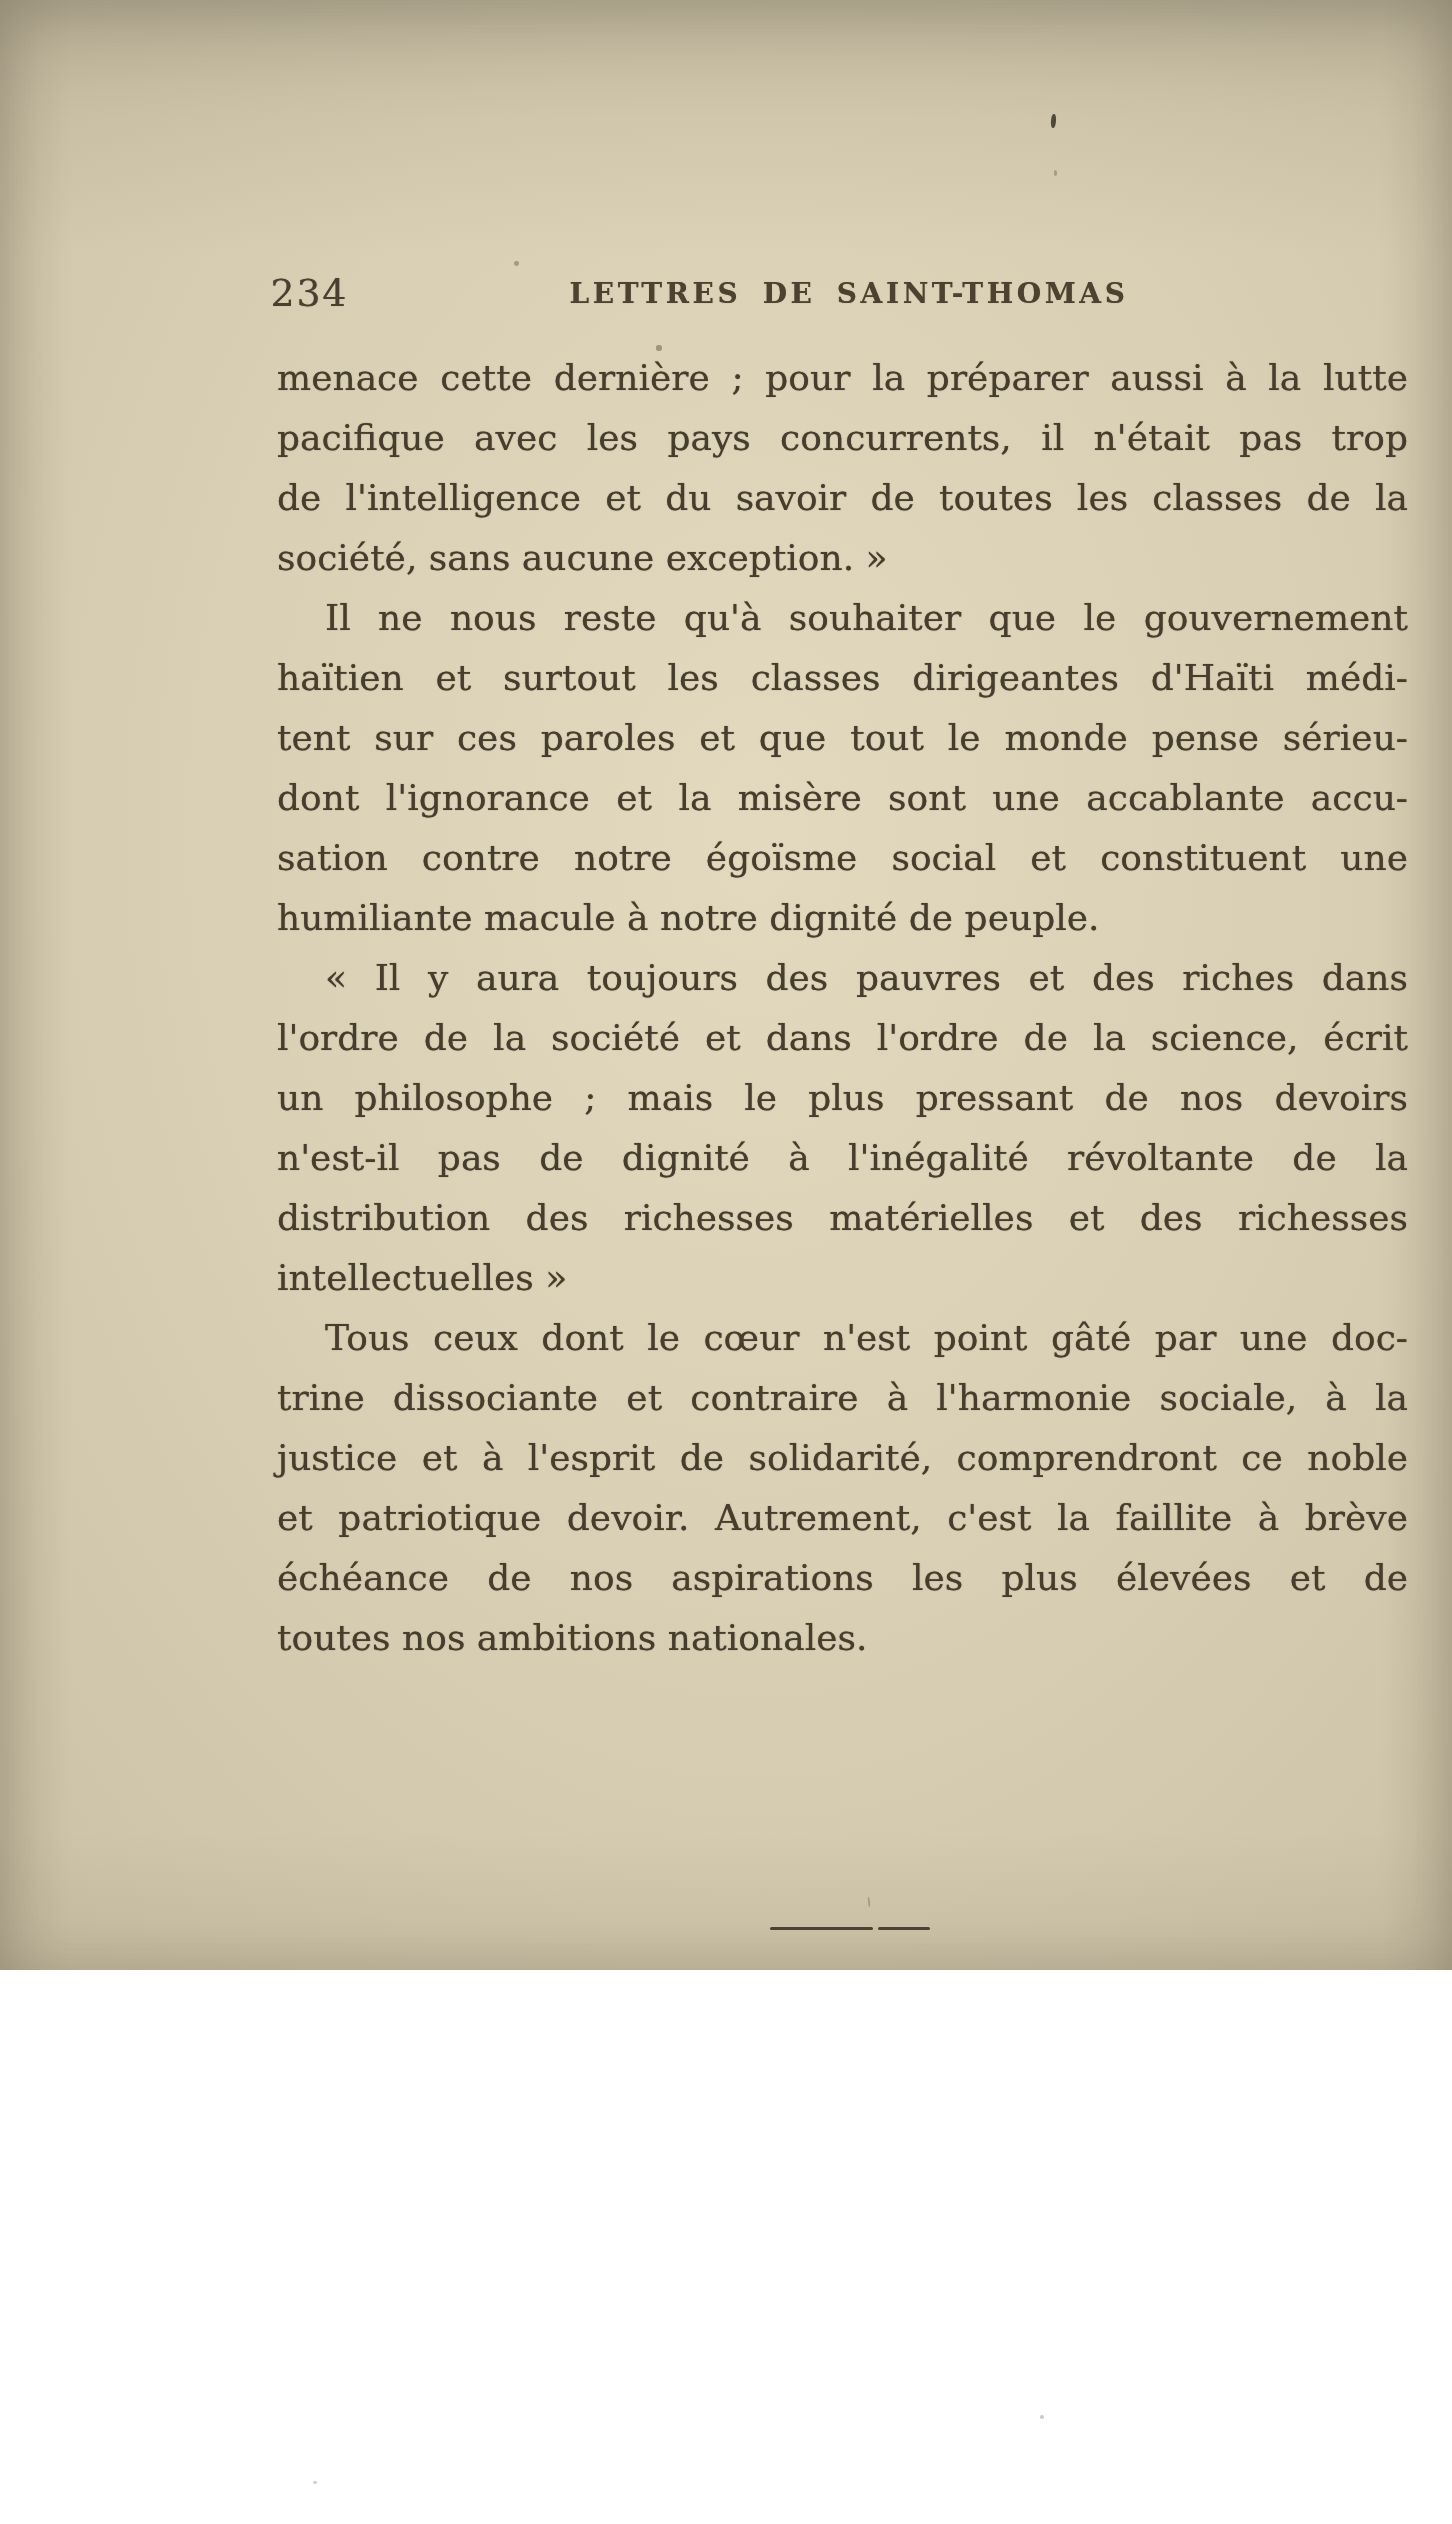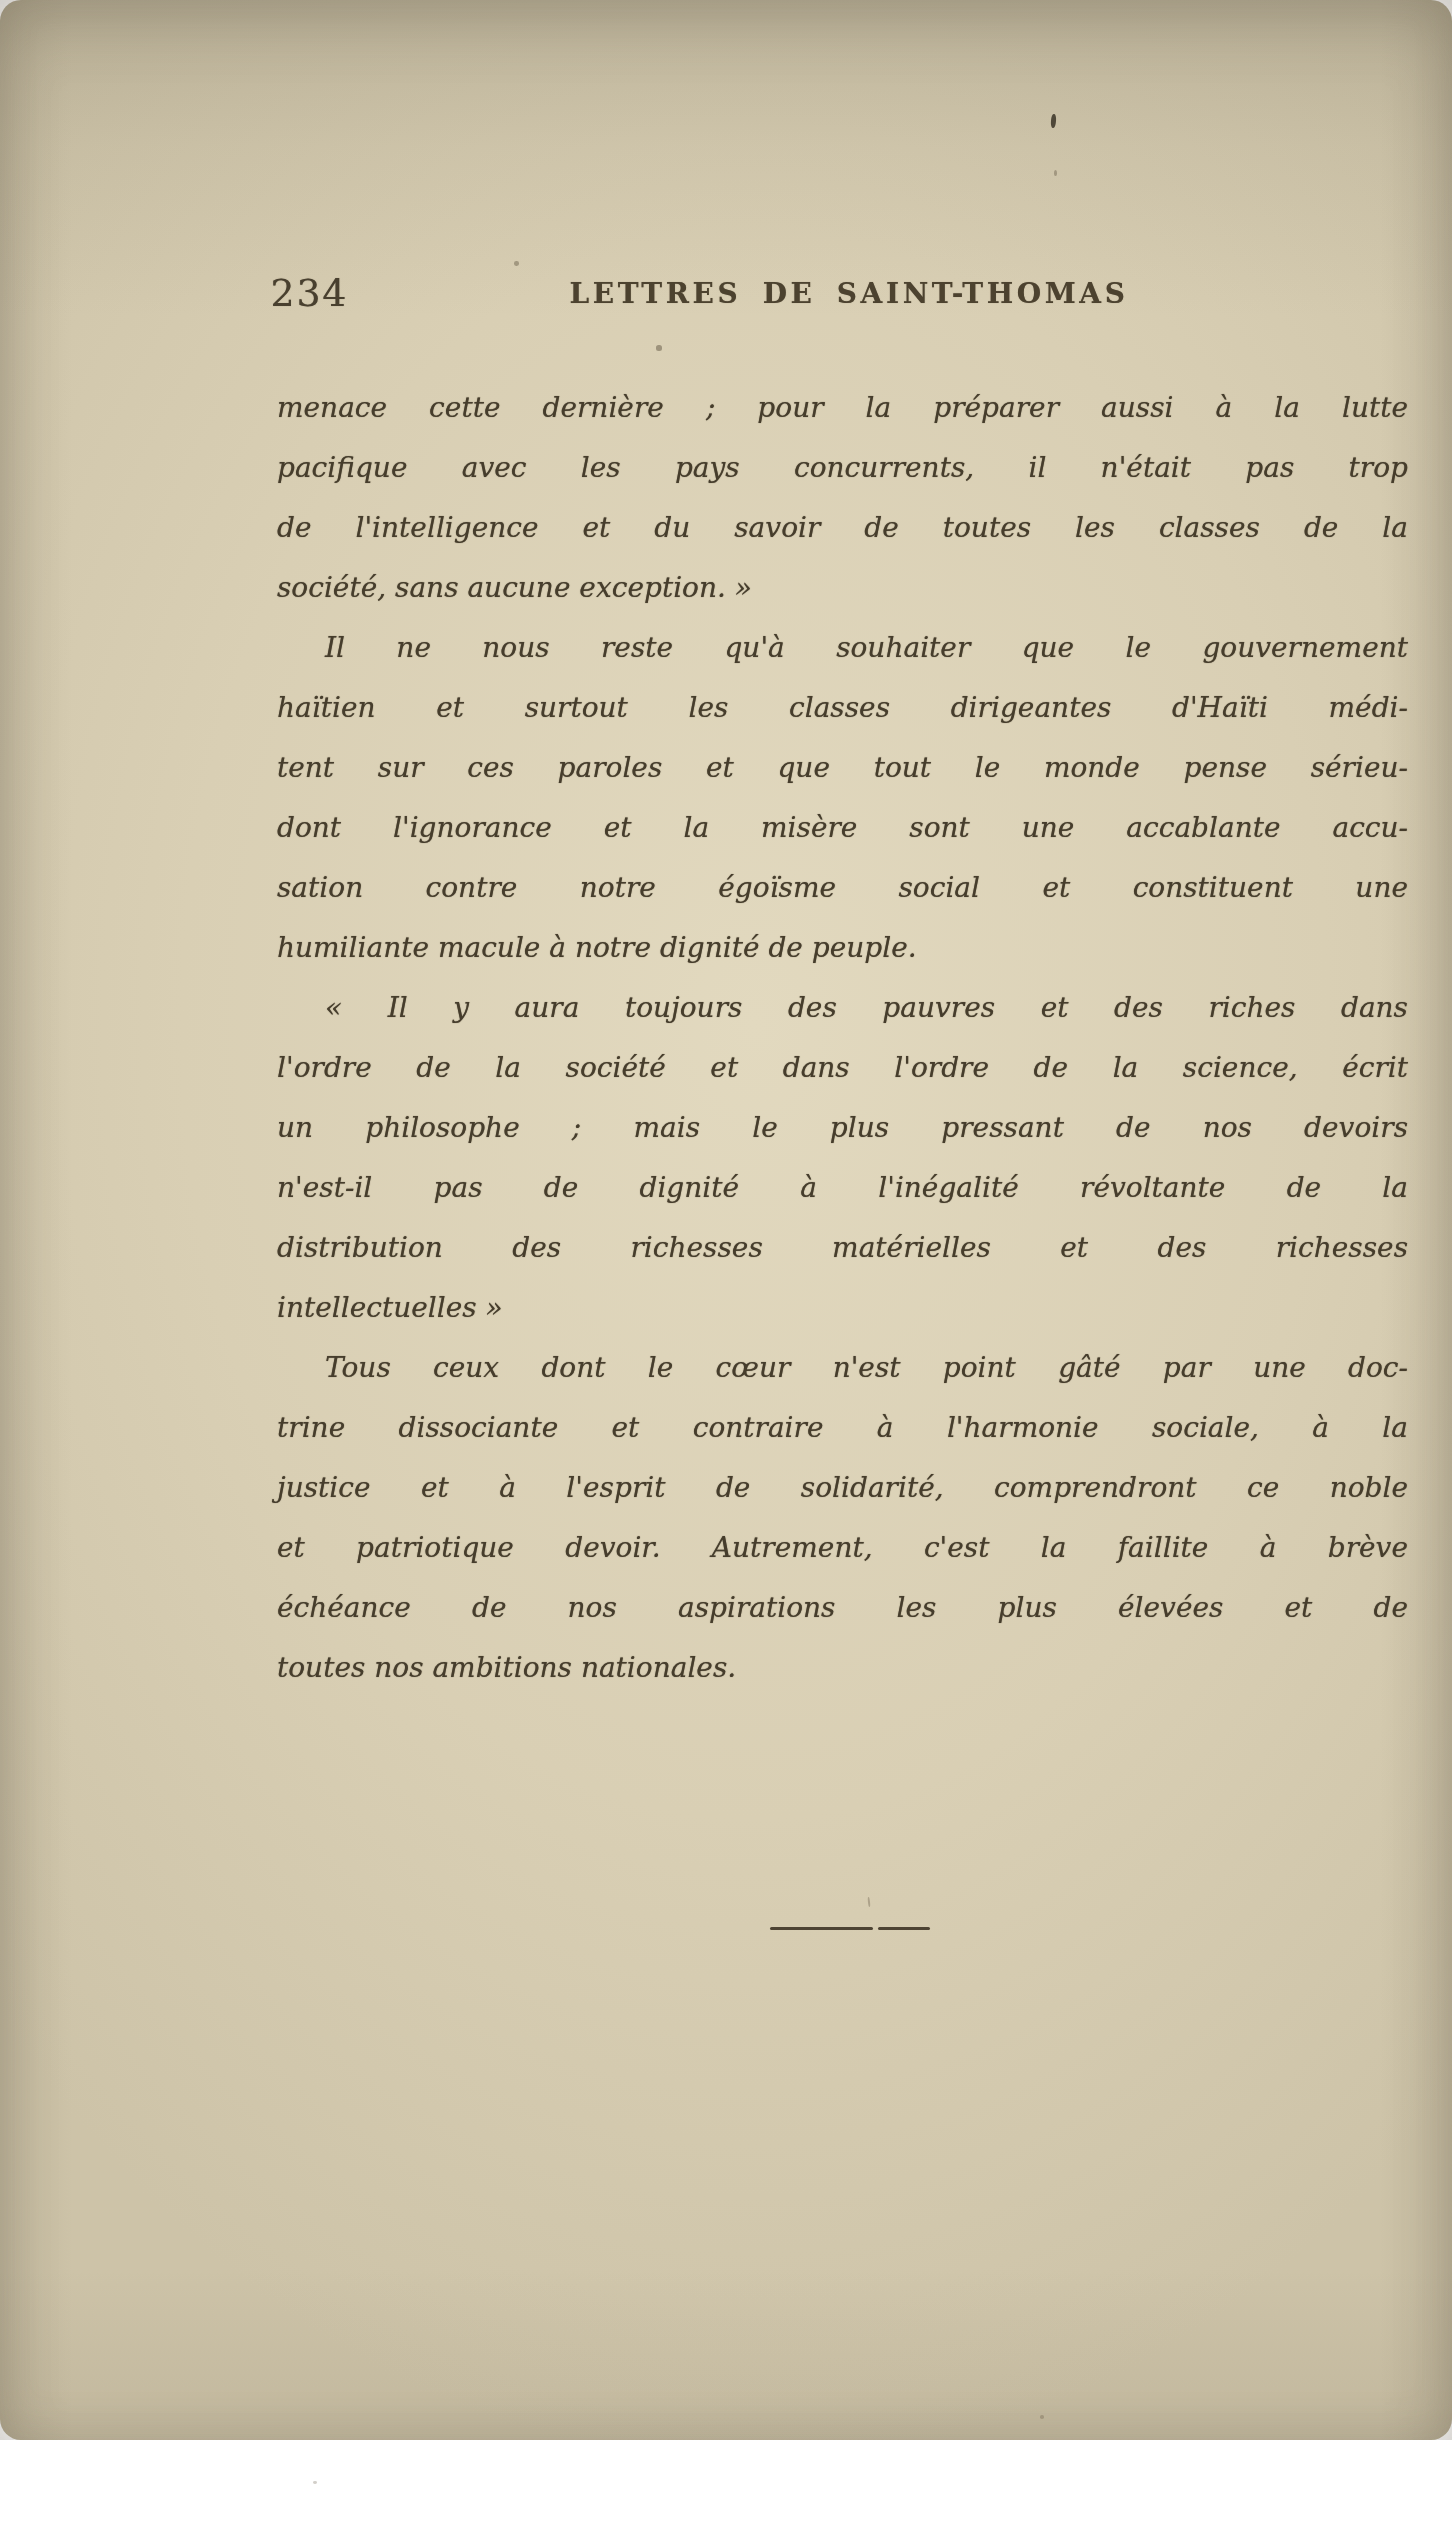--- a/index.html
+++ b/index.html
@@ -6,34 +6,33 @@
   body {
     width: 1452px;
     height: 2525px;
     overflow: hidden;
     font-family: "DejaVu Serif", "Liberation Serif", serif;
   }
 
   .page {
     position: relative;
     width: 1452px;
-    height: 2440px;
+    height: 1970px;
     background-color: #d8ceb2;
     background-image:
       
       linear-gradient(180deg, rgba(125,117,96,0.28) 0%, rgba(125,117,96,0.10) 6%, rgba(125,117,96,0.0) 13%),
       
       linear-gradient(90deg, rgba(110,100,80,0.14) 0%, rgba(110,100,80,0.0) 5%, rgba(110,100,80,0.0) 95%, rgba(110,100,80,0.14) 100%),
       
       linear-gradient(0deg, rgba(110,100,80,0.12) 0%, rgba(110,100,80,0.0) 7%),
       
       radial-gradient(ellipse 1042px 1443px at 52% 42%, #e2d9bf 0%, #d9cfb4 55%, #cdc3a8 100%),
       
       repeating-linear-gradient(90deg, rgba(255,255,255,0.025) 0 2.4px, rgba(95,85,64,0.025) 2.4px 4.8px);
-    border-radius: 21px;
   }
 
   .vignette {
     position: absolute; inset: 0;
     box-shadow: inset 0 24px 56px rgba(95,88,70,0.25), inset 0 -12px 40px rgba(95,88,70,0.12);
     pointer-events: none;
   }
 
   .header {
     position: absolute;
@@ -55,27 +54,26 @@
     font-size: 28px;
     letter-spacing: 3.6px;
     word-spacing: 8px;
     font-weight: bold;
     color: #4c422f;
     text-shadow: 0 0 0.8px rgba(76,66,47,0.5);
   }
 
   .body-text {
     position: absolute;
-    left: 277px; top: 378px;
+    left: 277px; top: 348px;
     width: 1131px;
-    font-size: 28px;
+    font-size: 36px;
     line-height: 60px;
     color: #463d2c;
     text-shadow: 0 0 1px rgba(70,61,44,0.75);
-    font-style: italic;
   }
   .line {
     text-align: justify;
     text-align-last: justify;
     white-space: nowrap;
   }
   .line.last { text-align-last: left; }
   .line.indent { text-indent: 48px; }
 
   .divider {

